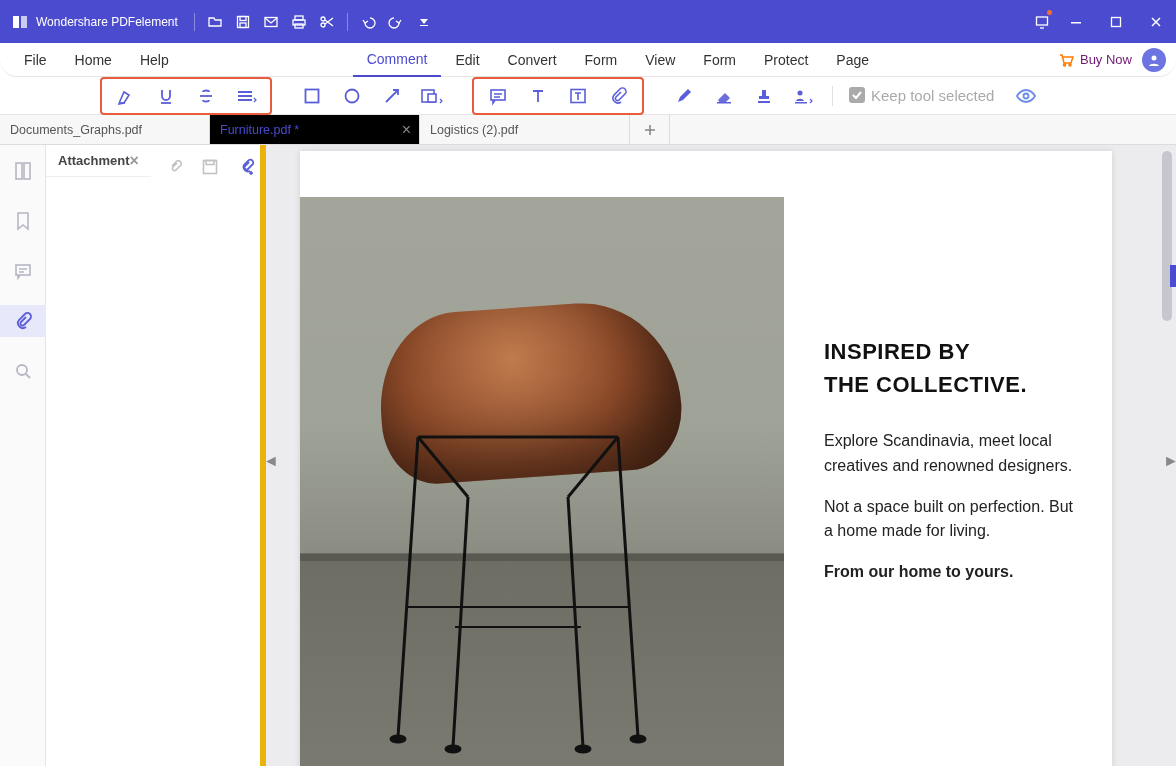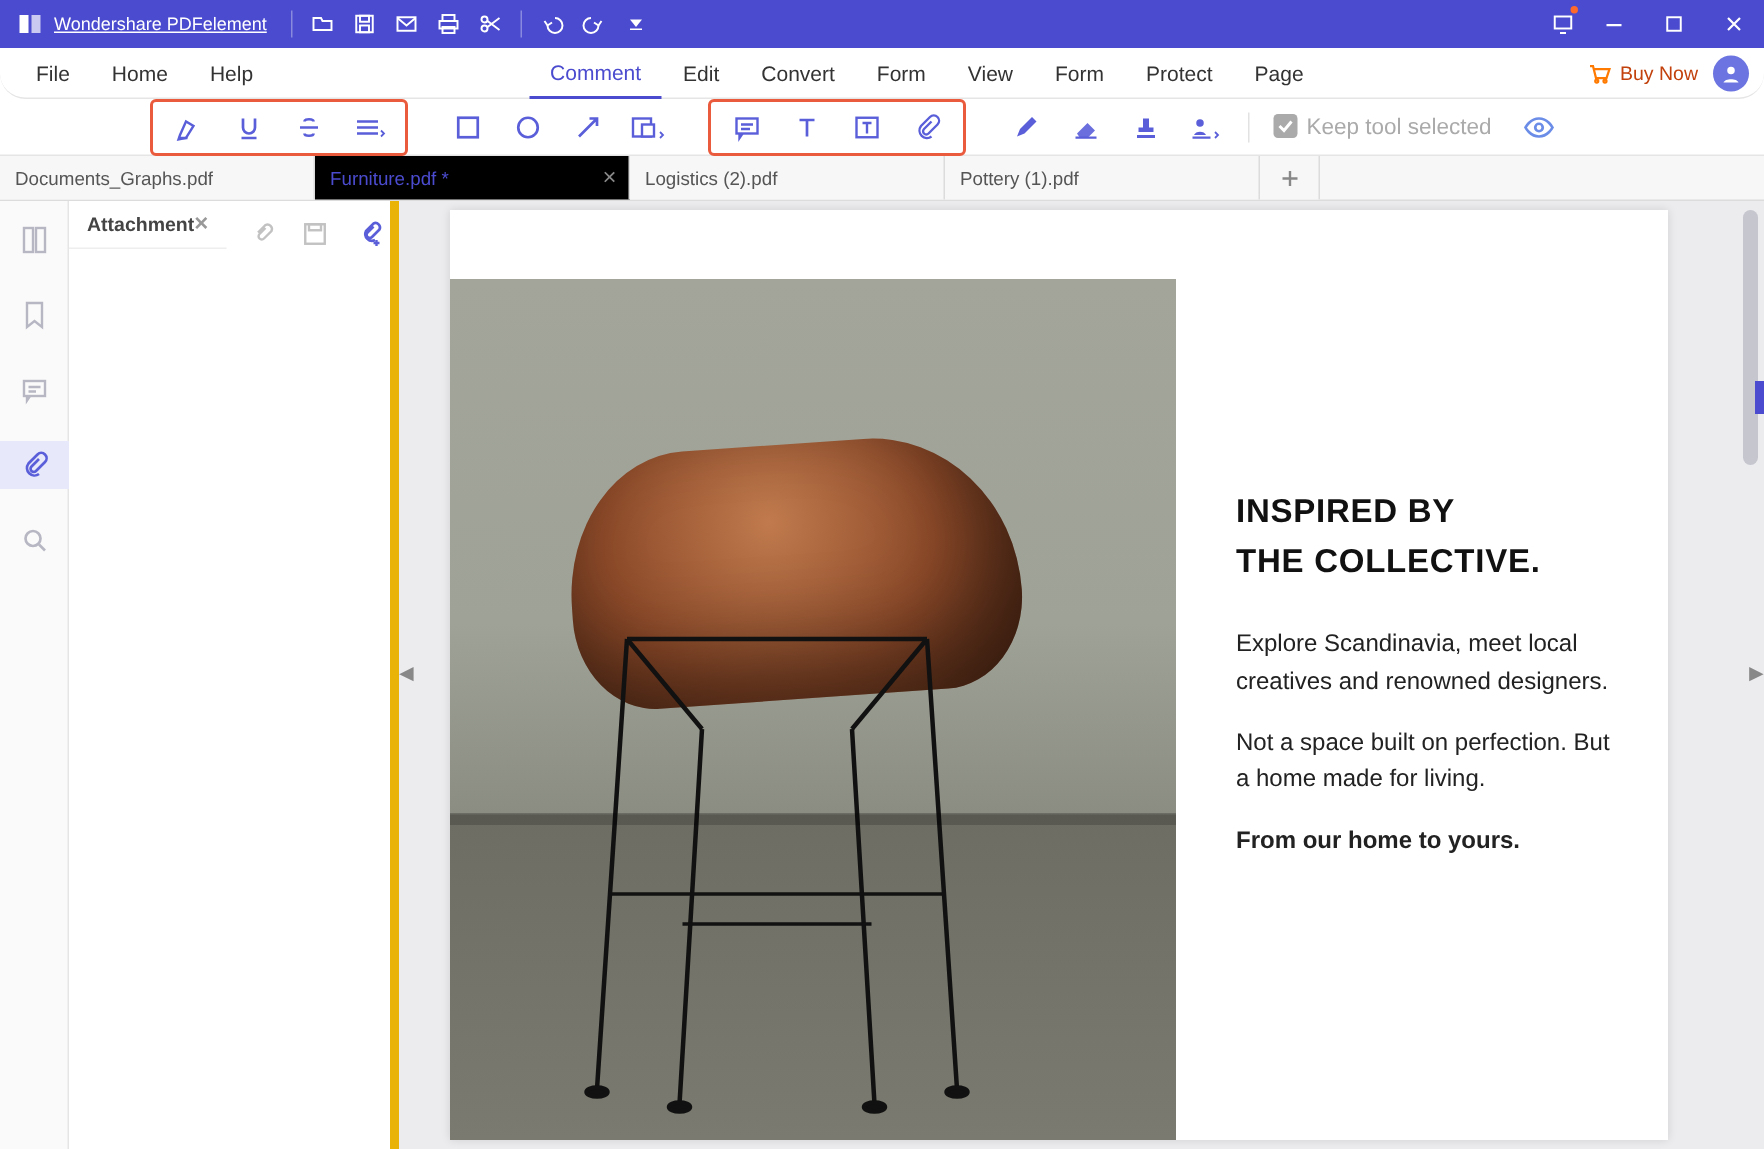--- a/index.html
+++ b/index.html
@@ -1,30 +1,30 @@
 <!DOCTYPE html>
 <html><head>
 <meta charset="utf-8">
 <style>
 * { box-sizing: border-box; margin: 0; padding: 0; font-family: "Segoe UI", Arial, sans-serif; }
 html, body { width: 1176px; height: 766px; overflow: hidden; background: #fff; }
-.titlebar { height: 32px; background: #4b4bcf; display: flex; align-items: center; color: #fff; font-size: 12px; text-decoration: underline; }
+.titlebar { height: 43px; background: #4b4bcf; display: flex; align-items: center; color: #fff; font-size: 12px; }
 .titlebar .logo { width: 20px; height: 20px; margin: 0 6px 0 10px; display:flex; align-items:center; justify-content:center;}
 .titlebar .title { margin-right: 10px; }
 .titlebar .sep { width:1px; height:18px; background: rgba(255,255,255,.35); margin: 0 6px; }
 .titlebar .ticon { width: 28px; height: 32px; display:flex; align-items:center; justify-content:center; cursor:pointer; }
 .titlebar .spacer { flex:1; }
 .titlebar .winbtn { width: 40px; height: 32px; display:flex; align-items:center; justify-content:center; cursor:pointer; }
 
 .menubar { height: 34px; border-bottom:1px solid #e5e5e5; display:flex; align-items:center; padding: 0 10px; font-size: 14px; color:#333;border-radius:17px; }
 .menubar .mitem { padding: 0 14px; height:34px; display:flex; align-items:center; cursor:pointer; }
 .menubar .mitem.active { color:#4b4bcf; border-bottom:2px solid #4b4bcf; }
 .menubar .mspacer { width: 170px; }
 .menubar .right { margin-left:auto; display:flex; align-items:center; gap:10px; }
-.buy { color:#c2410c; font-size:13px; display:flex; align-items:center; gap:6px; cursor:pointer;}
+.buy { color:#701a75; font-size:13px; display:flex; align-items:center; gap:6px; cursor:pointer;}
 .avatar { width:24px; height:24px; border-radius:50%; background:#6b74e0; display:flex; align-items:center; justify-content:center; }
 
 .toolbar { height: 38px; border-bottom:1px solid #e5e5e5; display:flex; align-items:center; padding-left: 100px; gap: 0; position:relative;}
 .tool { width:40px; height:30px; display:flex; align-items:center; justify-content:center; cursor:pointer; color:#5a5fd9;}
 .tool.gray { color:#999; }
 .tgroup { display:flex; align-items:center; }
 .redbox { border:2px solid #ea5a3c; border-radius:4px; padding: 2px 4px; }
 .vsep { width:1px; height:20px; background:#e2e2e2; margin:0 8px;}
 .keep { display:flex; align-items:flex-start; gap:6px; color:#aaa; font-size:15px; margin-left: 8px;}
 .chip { width:16px; height:16px; background:#aaa; border-radius:3px; display:inline-flex; align-items:center; justify-content:center;}
@@ -315,23 +315,20 @@
   <div class="tab">
       <span>Documents_Graphs.pdf</span>
     </div>
   <div class="tab active">
       <span>Furniture.pdf *</span>
       <span class="close">×</span>
     </div>
   <div class="tab">
       <span>Logistics (2).pdf</span>
     </div>
-  <div class="tab">
-      <span>Pottery (1).pdf</span>
-    </div>
   <div class="tab addtab">
       <svg width="14" height="14" stroke="#888" stroke-width="1.6">
         <path d="M7 2v10M2 7h10"></path>
       </svg>
     </div>
 </div>
 
 <div class="body">
   <div class="leftrail">
     <div class="ri">

